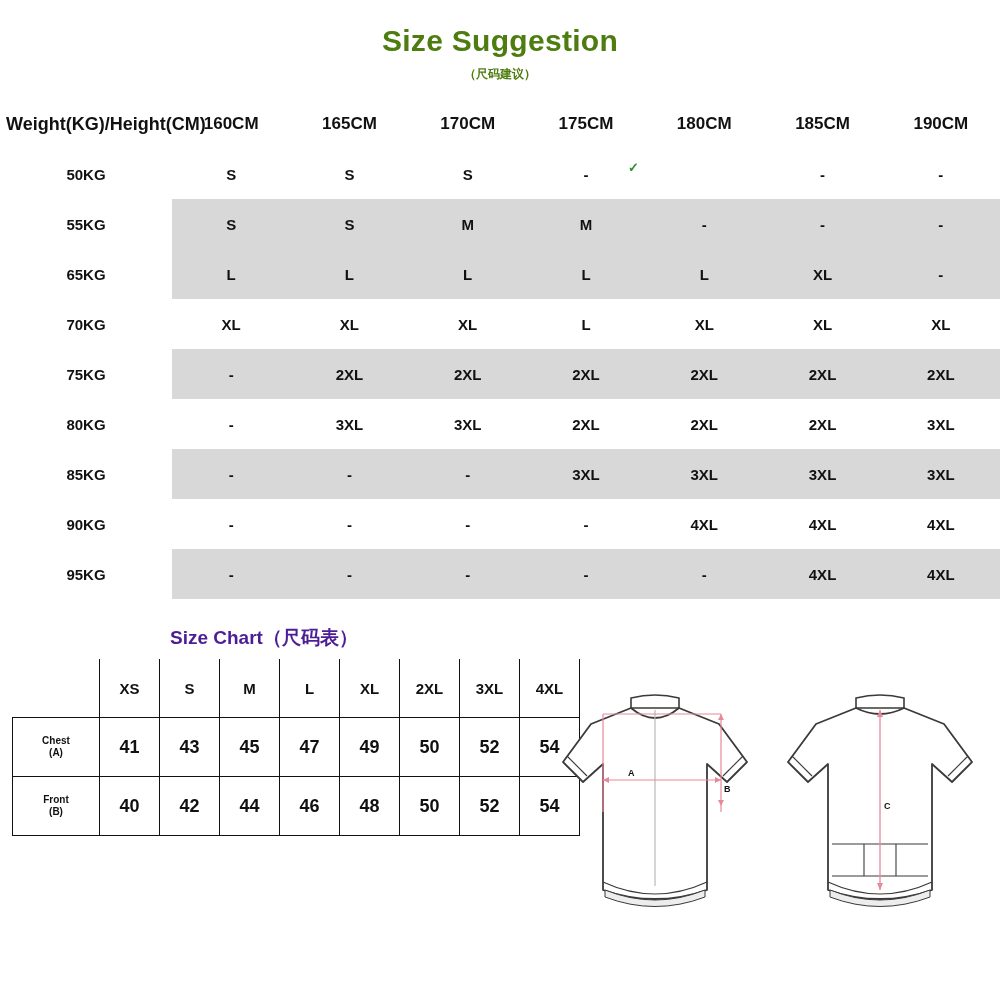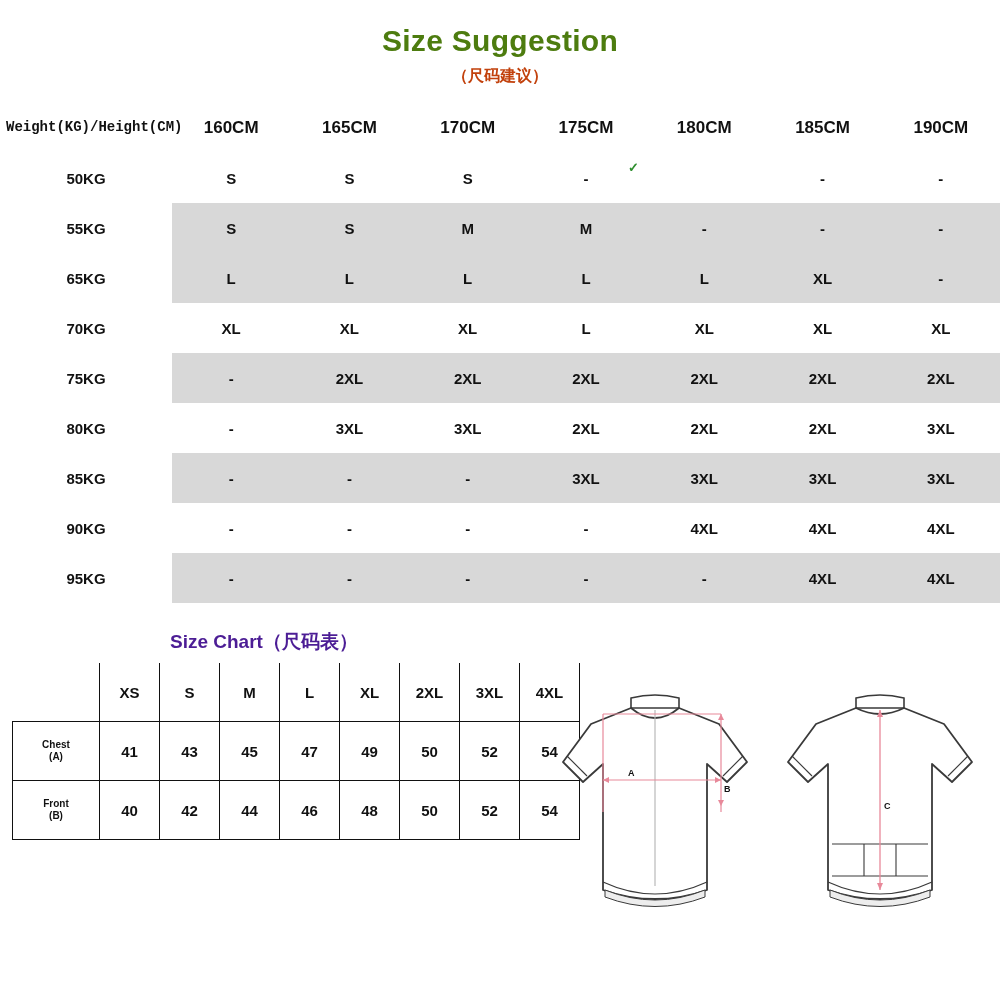--- a/index.html
+++ b/index.html
@@ -28,49 +28,48 @@
     padding-top: 24px;
   }
   .main-title {
     font-size: 30px;
     font-weight: bold;
     letter-spacing: 0.3px;
     color: #4d7c0f;
     margin: 0;
   }
   .sub-title {
-    font-size: 16px;
-    font-weight: bold;
-    color: #c2410c;
+    font-size: 12px;
+    font-weight: bold;
+    color: #4d7c0f;
     margin-top: 8px;
   }
 
   
   .suggestion-table {
     border-collapse: collapse;
     width: 1000px;
     margin-top: 16px;
     table-layout: fixed;
   }
   .suggestion-table th,
   .suggestion-table td {
     text-align: center;
     font-size: 15px;
     font-weight: bold;
     color: #111;
     height: 48px;
     vertical-align: middle;
   }
   .suggestion-table th.corner {
-    font-size: 14px;
+    font-size: 18px;
     width: 160px;
     line-height: 1.25;
     padding: 0 6px;
     font-weight: bold;
-    font-family: Liberation Mono, monospace;
   }
   .suggestion-table th.hcol {
     font-size: 17px;
   }
   .suggestion-table td.rowlabel {
     font-size: 15px;
     font-weight: bold;
     width: 160px;
     background: #ffffff !important;
   }
@@ -102,21 +101,21 @@
   .size-chart {
     border-collapse: collapse;
     margin-left: 12px;
     table-layout: fixed;
   }
   .size-chart th,
   .size-chart td {
     border: 1px solid #111;
     text-align: center;
     vertical-align: middle;
-    font-size: 15px;
+    font-size: 18px;
     font-weight: bold;
     width: 57px;
     height: 56px;
     color: #111;
   }
   .size-chart th.rowhead,
   .size-chart td.rowhead {
     width: 84px;
     font-size: 10px;
     line-height: 1.2;

